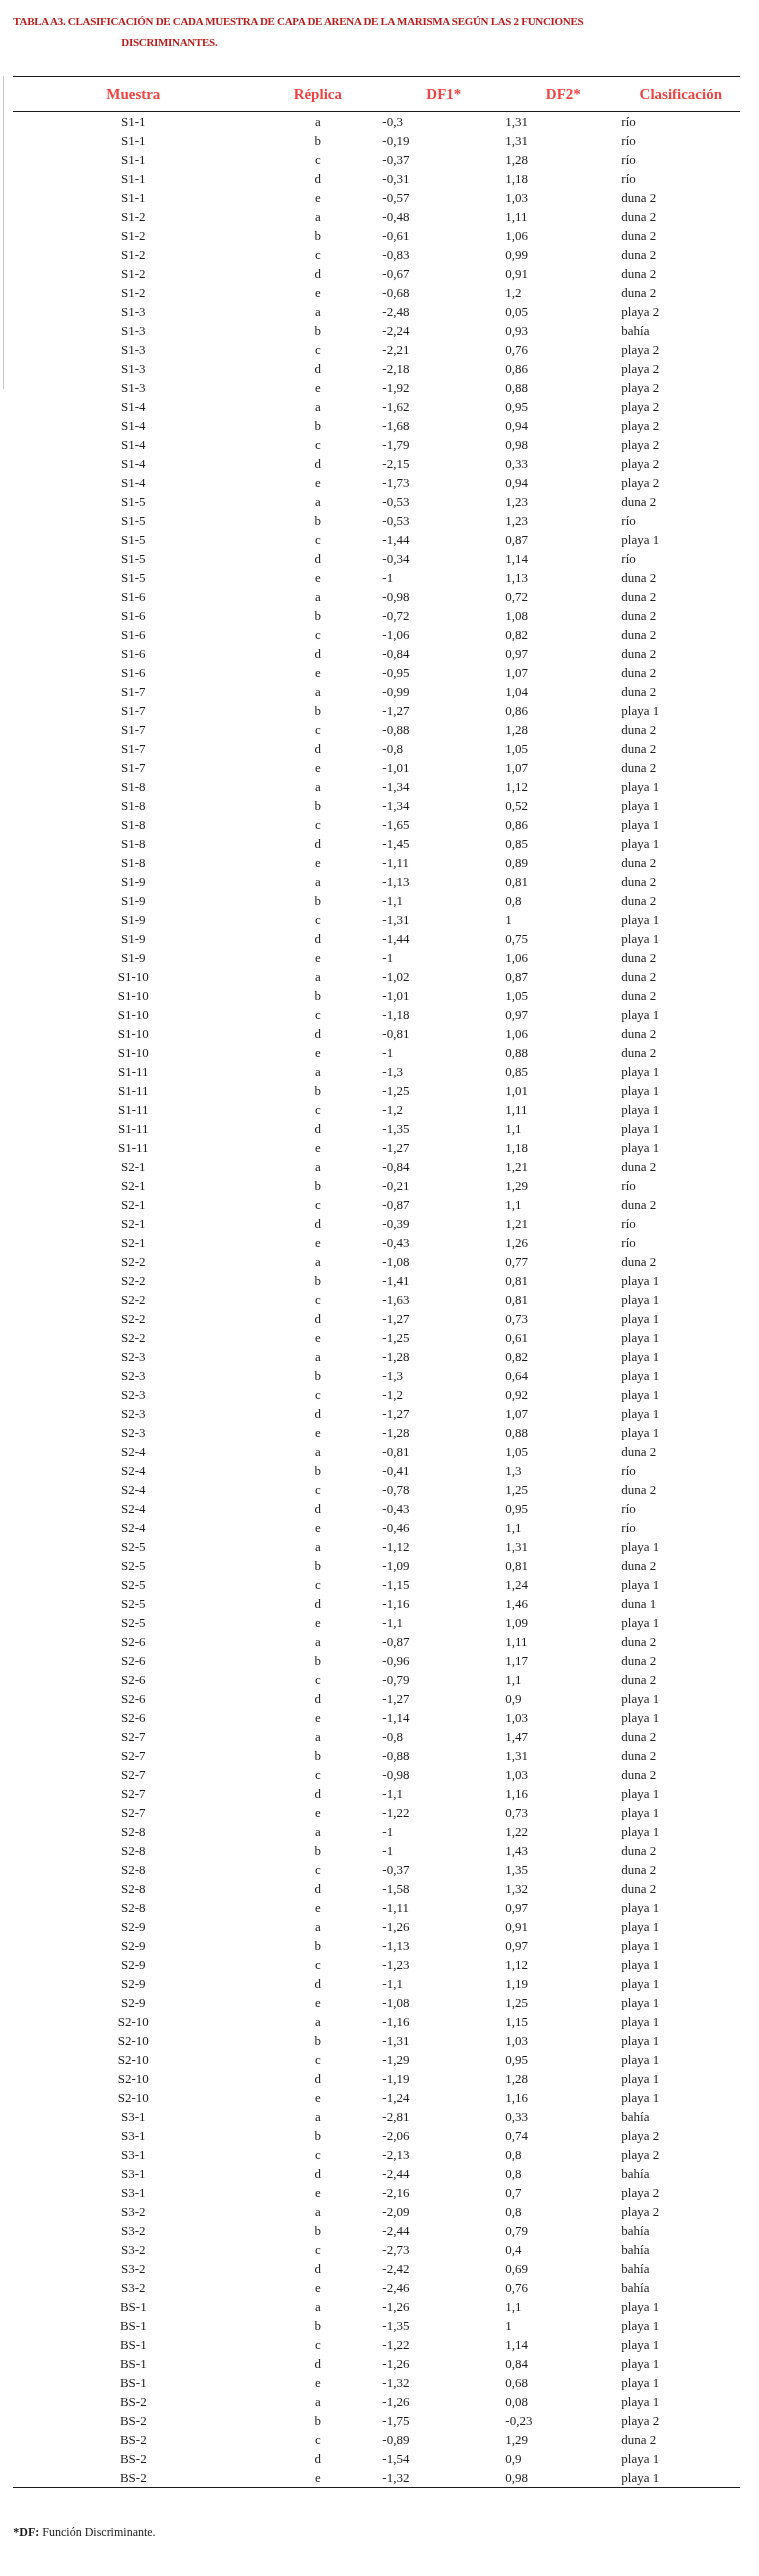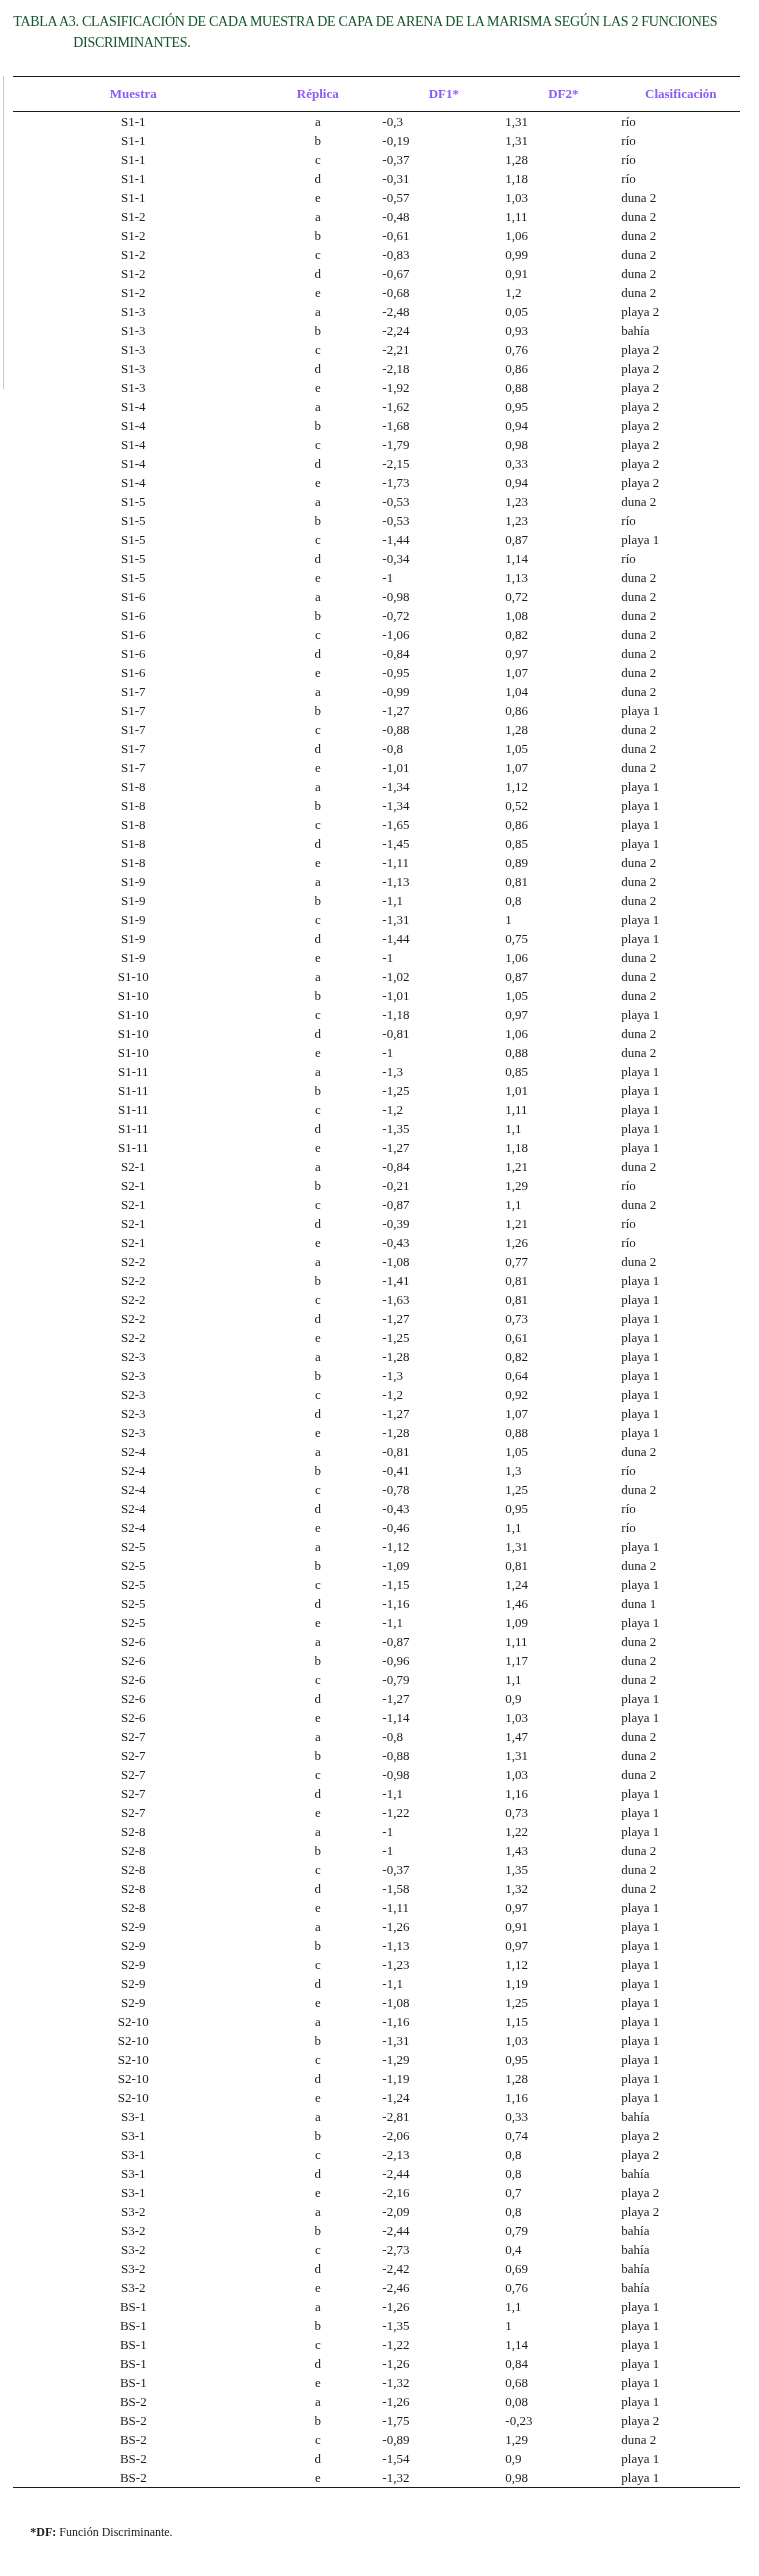--- a/index.html
+++ b/index.html
@@ -3,56 +3,56 @@
 <meta charset="utf-8">
 <style>
   html,body{margin:0;padding:0;background:#ffffff;}
   body{
     width:760px;height:2576px;position:relative;
     font-family:"Liberation Serif","DejaVu Serif",serif;
     color:#111;
   }
   .page-title{
     position:absolute;left:13.3px;top:10.8px;width:736px;
-    font-weight:normal;font-size:14px;letter-spacing:-0.3px;line-height:21px;
-    color:#14532d;
+    font-weight:bold;font-size:11px;letter-spacing:-0.3px;line-height:21px;
+    color:#b91c1c;
   }
-  .page-title .line2{display:block;margin-left:60px;}
+  .page-title .line2{display:block;margin-left:108px;}
   .scan-line{
     position:absolute;left:2.5px;top:76px;width:1.7px;height:313px;
     background:#c9c9c9;
   }
   table.df-table{
     position:absolute;left:13.3px;top:76px;width:727px;
     border-collapse:collapse;table-layout:fixed;
     border-top:1.7px solid #1a1a1a;border-bottom:1.7px solid #1a1a1a;
     font-size:13px;color:#1c1c1c;
   }
   table.df-table col.w0{width:240px;}
   table.df-table col.w1{width:129px;}
   table.df-table col.w2{width:123px;}
   table.df-table col.w3{width:116px;}
   table.df-table col.w4{width:119px;}
   table.df-table th{
-    font-weight:bold;font-size:13px;text-align:center;vertical-align:middle;
-    height:34px;padding:0;border-bottom:1.7px solid #1a1a1a;color:#8b5cf6;
+    font-weight:bold;font-size:15px;text-align:center;vertical-align:middle;
+    height:34px;padding:0;border-bottom:1.7px solid #1a1a1a;color:#ef4444;
   }
   table.df-table td{
     height:19px;padding:0;vertical-align:middle;line-height:19px;
     white-space:nowrap;overflow:hidden;
   }
   td.c0{text-align:center;}
   td.c1{text-align:center;}
   td.c2{text-align:left;padding-left:44px;}
   td.c3{text-align:left;padding-left:44px;}
   td.c4{text-align:left;padding-left:44px;}
   .footnote{
     position:absolute;left:13.3px;top:2525px;font-size:12px;color:#1a1a1a;
   }
-  .footnote b{font-weight:bold;margin-left:17px;}
+  .footnote b{font-weight:bold;}
 </style>
 </head>
 <body>
 
 <div class="page-title">
   <span class="line1">TABLA A3. CLASIFICACIÓN DE CADA MUESTRA DE CAPA DE ARENA DE LA MARISMA SEGÚN LAS 2 FUNCIONES</span>
   <span class="line2">DISCRIMINANTES.</span>
 </div>
 
 <div class="scan-line"></div>

